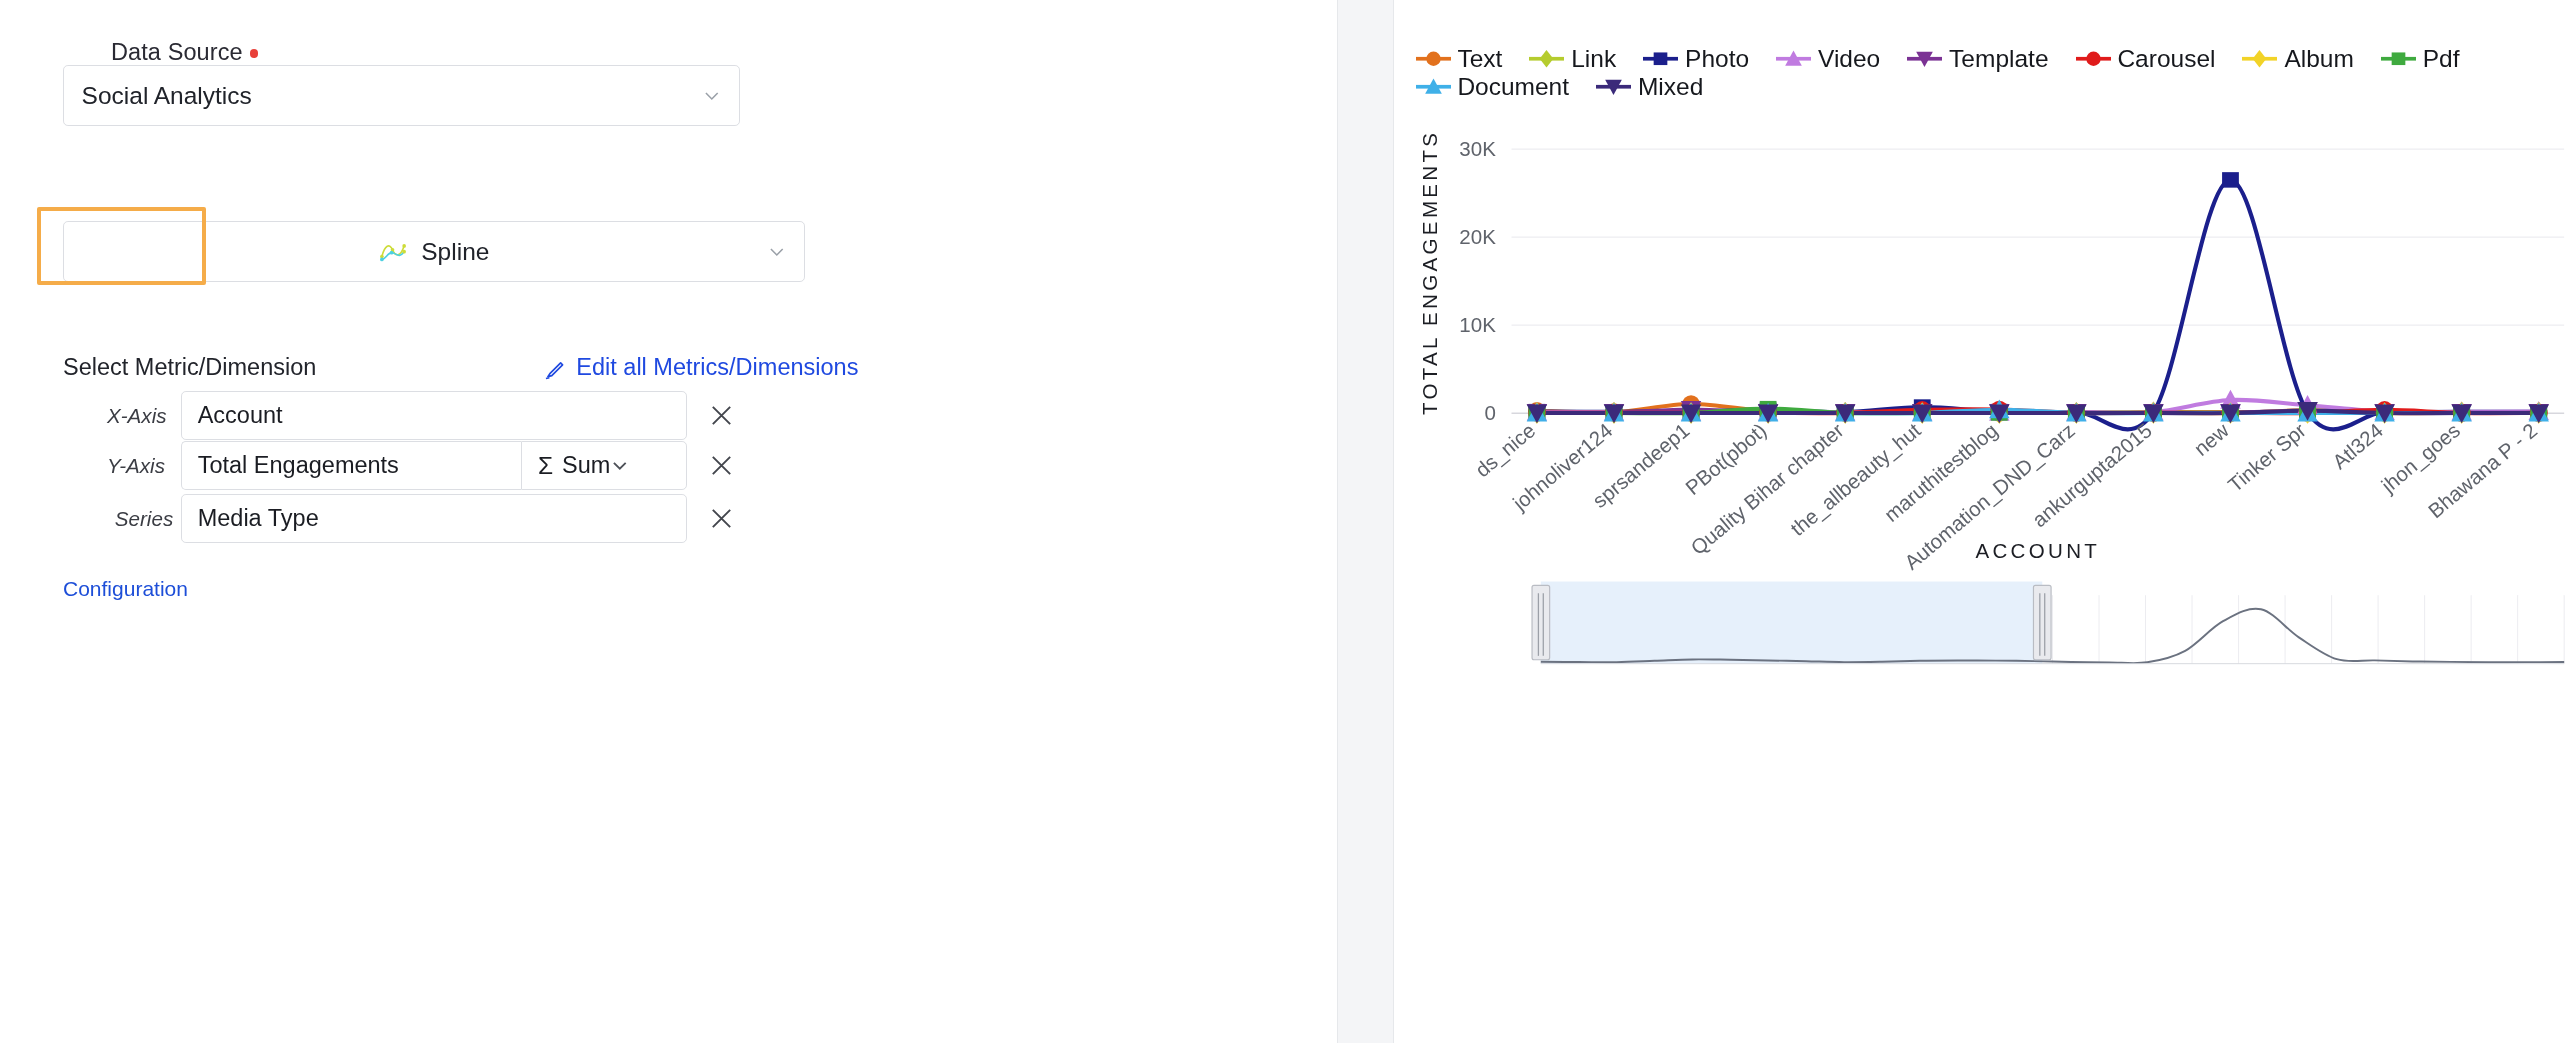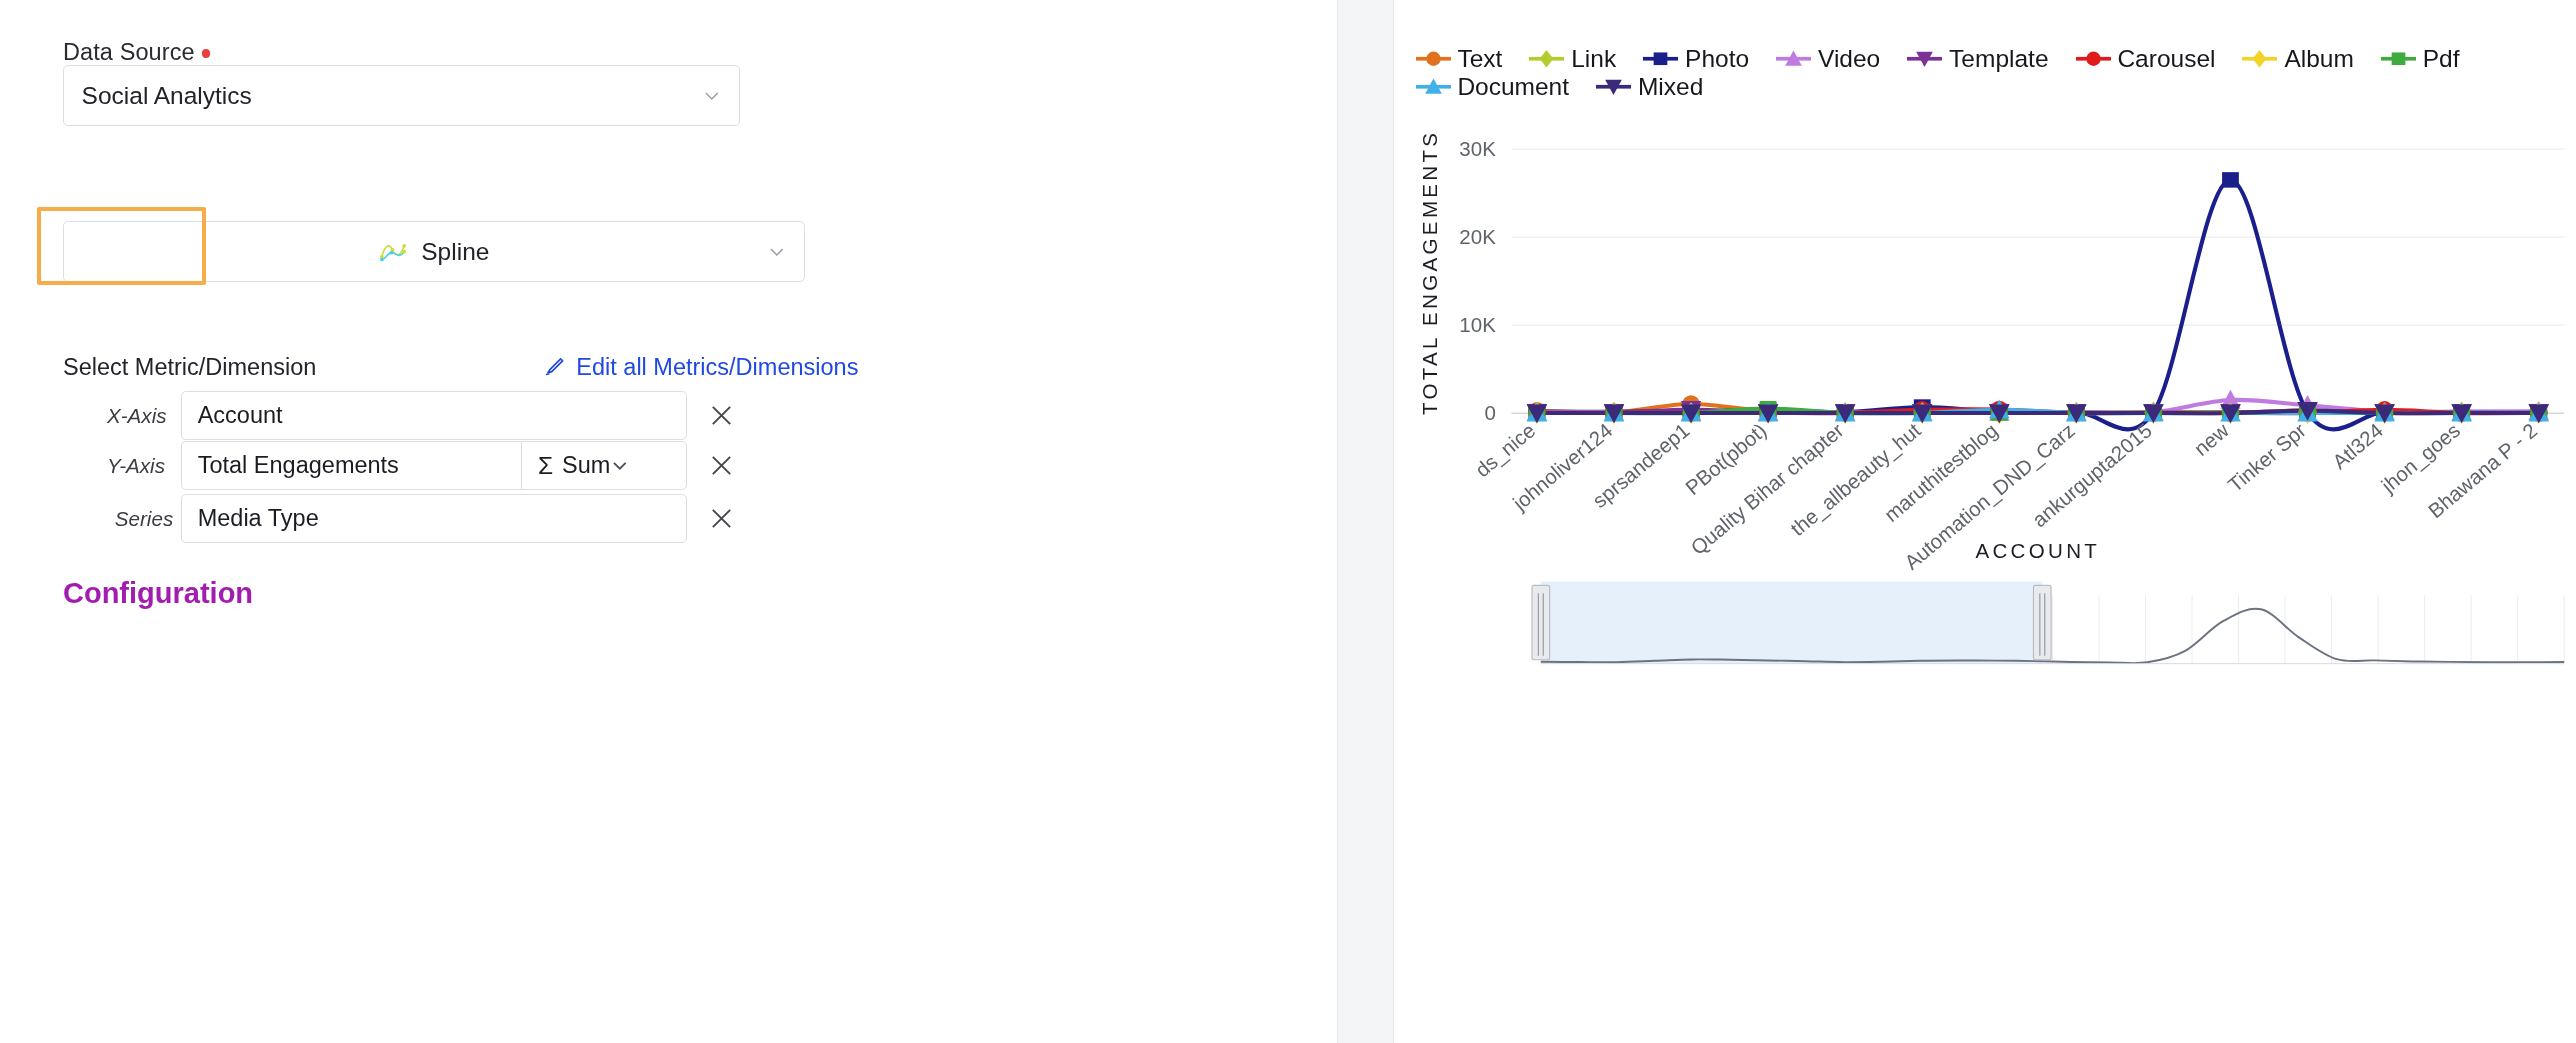--- a/index.html
+++ b/index.html
@@ -11,21 +11,21 @@
     overflow: hidden;
   }
   #root { position: relative; width: 2576px; height: 1043px; background:#fff; }
 
   
   #left-panel {
     position: absolute; left: 0; top: 0; width: 1337px; height: 1043px;
     background: #ffffff;
   }
   .field-label {
-    font-size: 23.5px; color: #2a2a33; letter-spacing: 0.1px;
+    font-size: 23.5px; color: #2a2a33; letter-spacing: 0.1px; margin-left: 48px;
   }
   .req-dot {
     display: inline-block; width: 8.8px; height: 8.8px; border-radius: 50%;
     background: #e8403a; vertical-align: middle; margin-left: 6.9px; position: relative; top: -2px;
   }
   .select-box {
     position: relative; background: #fff; border: 1.6px solid #dcdee3;
     border-radius: 4.9px; height: 61px; display: flex; align-items: center;
     padding: 0 17.6px; font-size: 24.5px; color: #20232a;
   }
@@ -122,21 +122,21 @@
         <svg width="19.6" height="19.6" viewBox="0 0 20 20">
             <path d="M4 7 L10 13 L16 7" fill="none" stroke="#9aa0a8" stroke-width="1.6"></path>
           </svg>
       </span>
     </div>
     <div id="viz-highlight"></div>
 
 
     <div style="position:absolute;left:63px;top:354px;font-size:23.5px;color:#22242b;">Select Metric/Dimension</div>
 
-    <div style="position:absolute;left:543px;top:354px;display:flex;align-items:flex-start;gap:9.8px;">
+    <div style="position:absolute;left:543px;top:354px;display:flex;align-items:flex-end;gap:9.8px;">
       <span style="display:block;width:23.5px;height:23.5px;">
         <svg width="23.5" height="23.5" viewBox="0 0 24 24">
           <path d="M5 19 L9 18 L20 7 L18 5 L7 16 Z" fill="none" stroke="#1f49e0" stroke-width="1.7" stroke-linejoin="round"></path>
           <path d="M3 21 L6.5 20.2" fill="none" stroke="#1f49e0" stroke-width="1.7"></path>
         </svg>
       </span>
       <span class="link-blue">Edit all Metrics/Dimensions</span>
     </div>
 
     <div style="position:absolute;left:63px;top:390px;width:675px;height:51px;display:flex;align-items:center;">
@@ -177,21 +177,21 @@
       <div class="input-box" style="flex:1 1 auto;">
         <span>Media Type</span>
       </div>
       <span class="x-btn" style="margin-left:17.6px;">
         <svg width="27" height="27" viewBox="0 0 28 28">
             <path d="M5 5 L23 23 M23 5 L5 23" stroke="#43464d" stroke-width="2" fill="none"></path>
           </svg>
       </span>
     </div>
 
-    <div style="position:absolute;left:63px;top:577px;font-size:29px;font-weight:bold;color:#a21caf;">Configuration</div>
+    <div style="position:absolute;left:63px;top:577px;font-size:21px;font-weight:normal;color:#1d4ed8;">Configuration</div>
   </div>
 
   <div id="gutter"></div>
 
   <div id="chart-panel">
     <div id="legend" class="legend-row" style="position:absolute;left:21.5px;top:45px;width:1155px;">
         <div class="legend-item">
           <span class="lg-mark"><svg width="35" height="21.5" viewBox="-18 -11 36 22">
               <rect x="-18" y="-1.9" width="36" height="3.8" fill="#e2711d"></rect>
               <circle cx="0" cy="0" r="7.396399999999999" fill="#e2711d"></circle>

